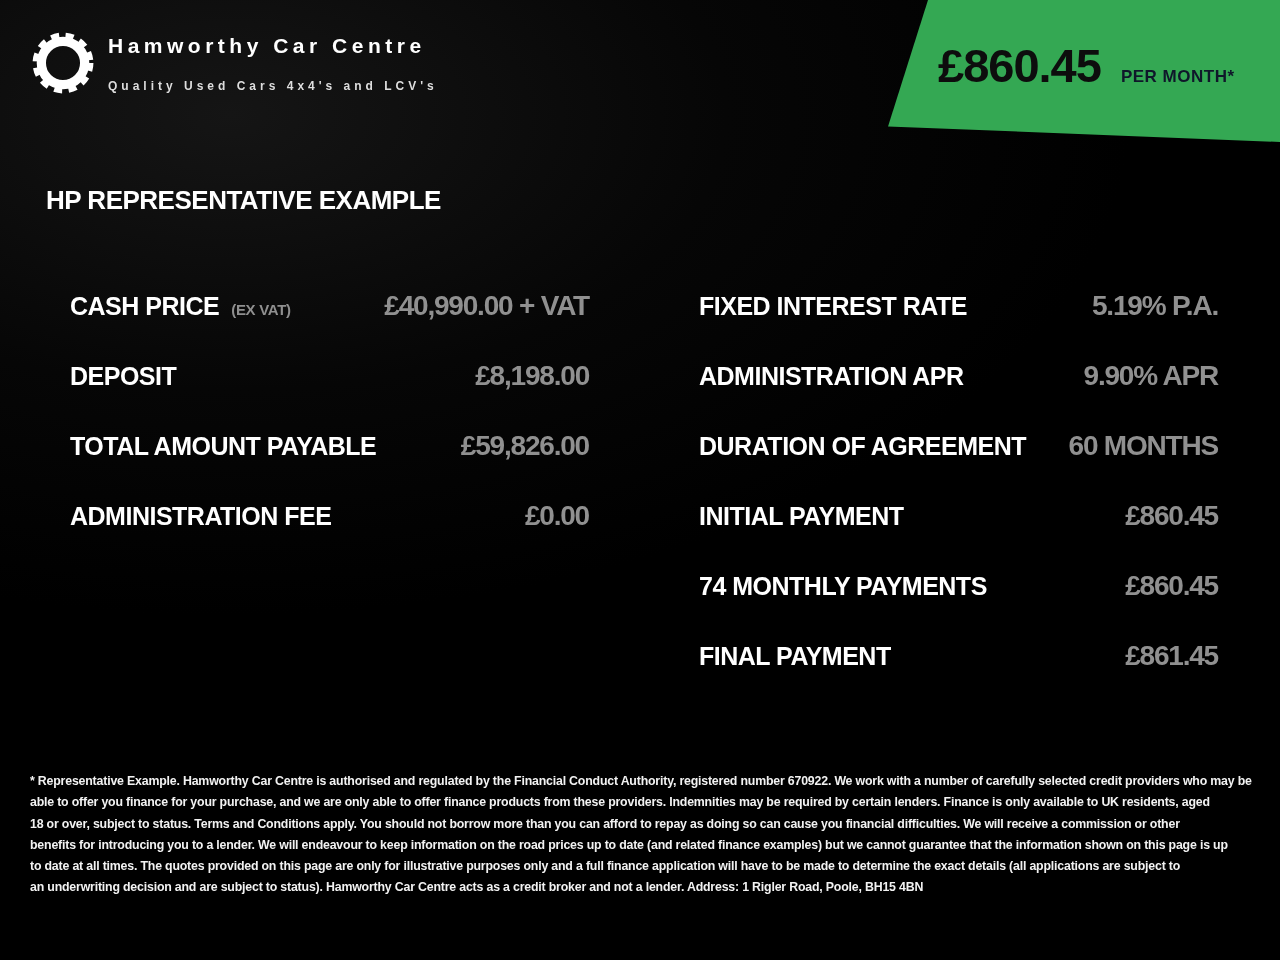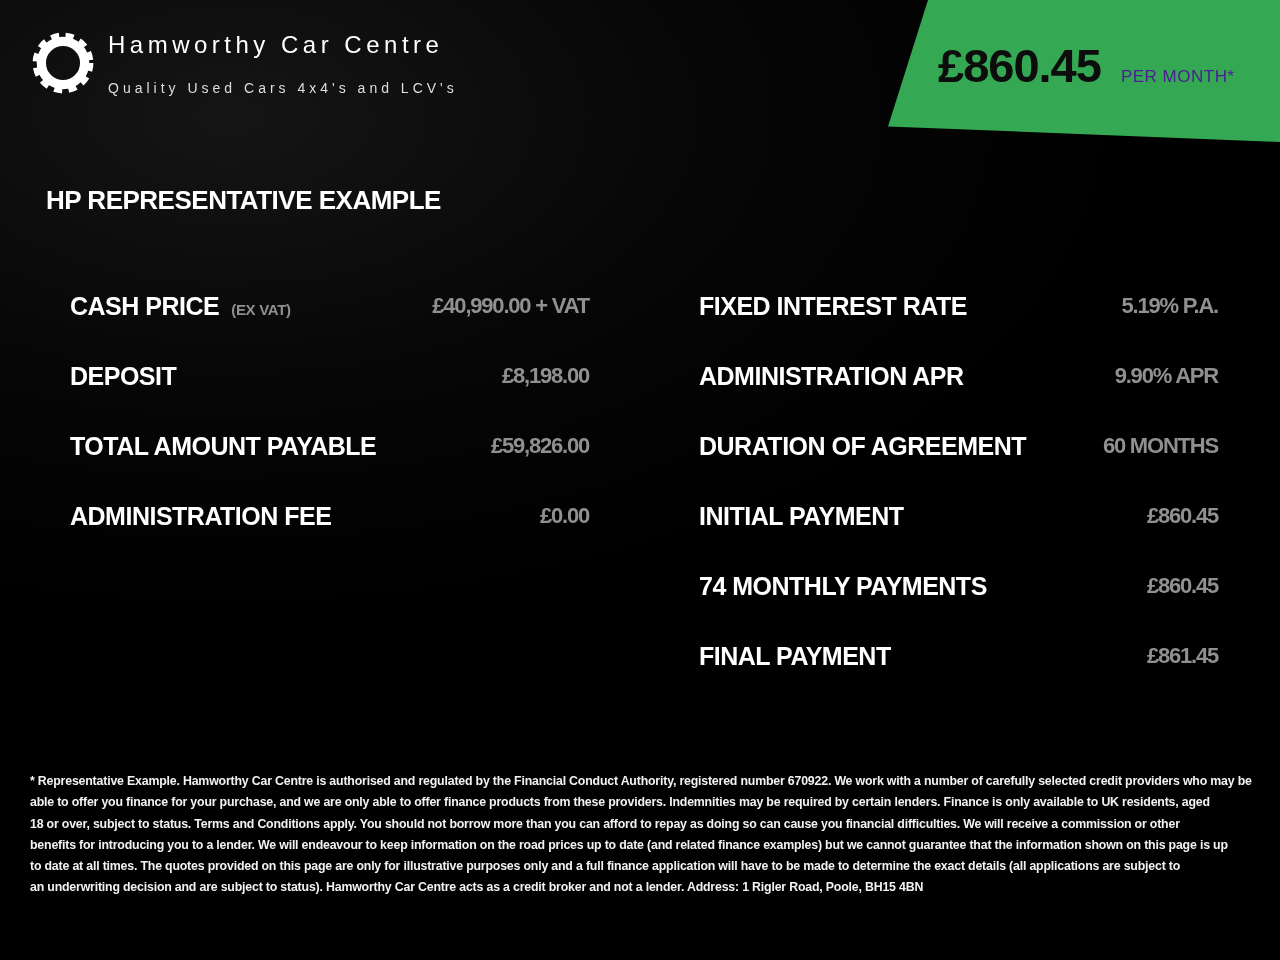--- a/index.html
+++ b/index.html
@@ -16,43 +16,43 @@
   }
 
   
   .logo{
     position:absolute;left:30px;top:30px;
     display:flex;align-items:center;gap:12px;
   }
   .gear{width:66px;height:66px;display:block;}
   .logo-text{display:flex;flex-direction:column;}
   .brand-name{
-    color:#fff;font-size:24px;font-weight:400;
+    color:#fff;font-size:21px;font-weight:700;
     letter-spacing:4.5px;white-space:nowrap;
   }
   .brand-tagline{
-    color:#dedede;font-size:14px;font-weight:400;
+    color:#dedede;font-size:12px;font-weight:700;
     letter-spacing:4px;margin-top:21px;white-space:nowrap;
   }
 
   
   .price-banner{
     position:absolute;top:0;right:0;
     width:392px;height:142px;
     background:#34a853;
     clip-path:polygon(40px 0, 100% 0, 100% 100%, 0 89%);
     display:flex;align-items:center;
     padding-left:50px;box-sizing:border-box;
   }
   .price-inner{display:flex;align-items:baseline;gap:20px;transform:translateY(-6px);}
   .price-amount{
     color:#0d0d0d;font-size:47px;font-weight:800;letter-spacing:-1px;
   }
   .price-suffix{
-    color:#4c1d95;font-size:17px;font-weight:400;letter-spacing:0.5px;
+    color:#0f172a;font-size:17px;font-weight:700;letter-spacing:0.5px;
   }
 
   
   .heading{
     position:absolute;left:30px;top:169px;margin:16px;
     color:#fff;font-size:26px;font-weight:700;letter-spacing:-0.5px;
     white-space:nowrap;
   }
 
   
@@ -66,21 +66,21 @@
   }
   .fin-label{
     color:#fff;font-size:25px;font-weight:700;letter-spacing:-0.5px;
     white-space:nowrap;display:flex;align-items:baseline;gap:12px;
   }
   .fin-sublabel{
     color:#8f8f8f;font-size:15px;font-weight:700;letter-spacing:-0.3px;
   }
   .fin-sublabel:empty{display:none;}
   .fin-value{
-    color:#909090;font-size:22px;font-weight:700;letter-spacing:-1.2px;
+    color:#909090;font-size:28px;font-weight:700;letter-spacing:-1.2px;
     white-space:nowrap;text-align:right;
   }
 
   
   .fineprint{
     position:absolute;left:30px;top:770px;width:1220px;
     transform:scaleX(0.95);transform-origin:left top;
   }
   .fineprint .line{
     color:#f2f2f2;font-size:13px;font-weight:700;letter-spacing:-0.2px;

